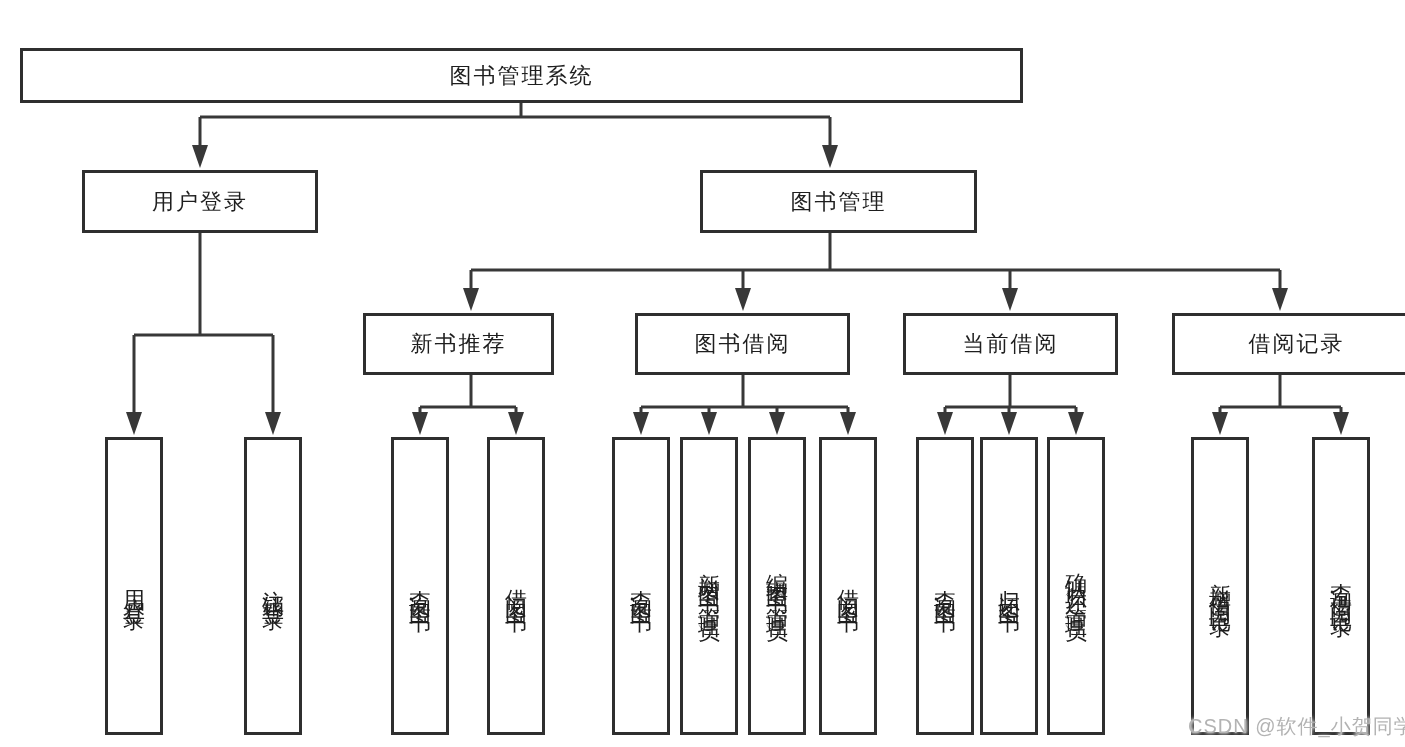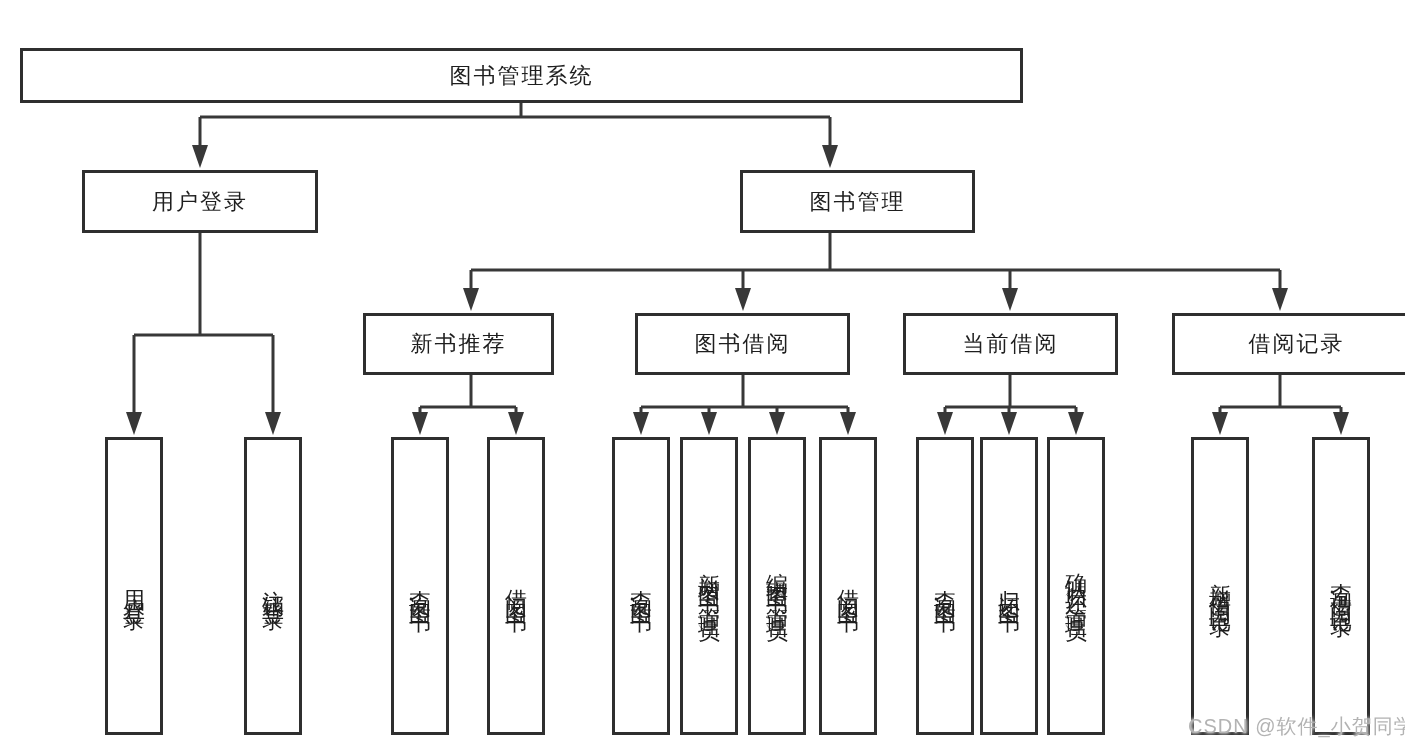--- a/index.html
+++ b/index.html
@@ -107,21 +107,21 @@
     </g>
   </svg>
 
   <div class="node" style="left:20px; top:13px; width:1003px; height:55px;margin-top:35px;">
     <span>图书管理系统</span>
   </div>
 
   <div class="node" style="left:82px; top:170px; width:236px; height:63px;">
     <span>用户登录</span>
   </div>
-  <div class="node" style="left:740px; top:170px; width:235px; height:63px;">
+  <div class="node" style="left:700px; top:170px; width:277px; height:63px;">
     <span>图书管理</span>
   </div>
 
   <div class="node" style="left:363px; top:313px; width:191px; height:62px;">
     <span>新书推荐</span>
   </div>
   <div class="node" style="left:635px; top:313px; width:215px; height:62px;">
     <span>图书借阅</span>
   </div>
   <div class="node" style="left:903px; top:313px; width:215px; height:62px;">

